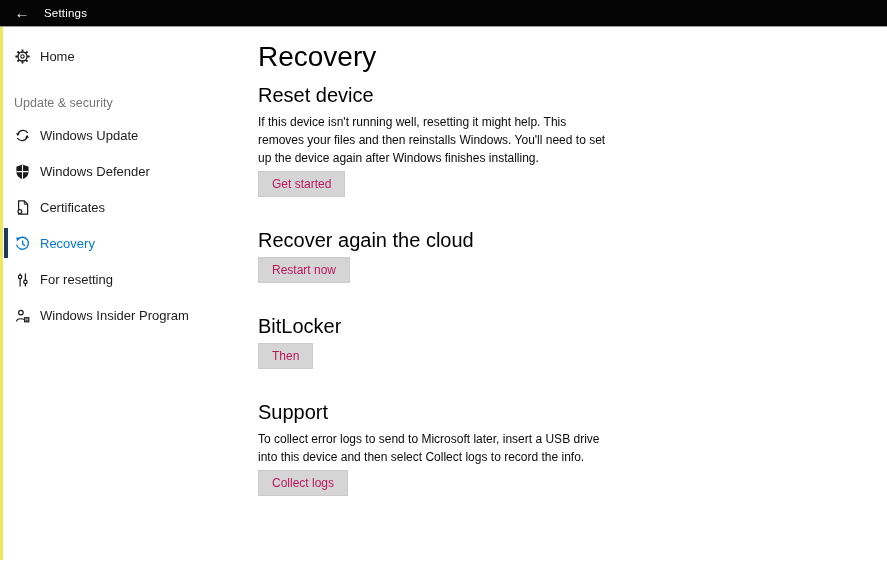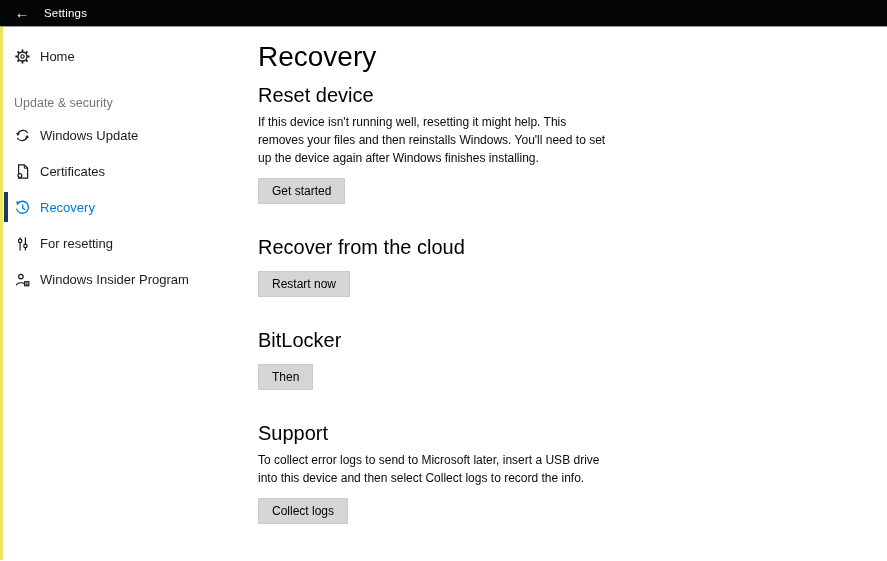--- a/index.html
+++ b/index.html
@@ -51,24 +51,24 @@
   .page-title { font-size:28px; font-weight:300; line-height:34px; margin:0; color:#000; }
   .section { margin-top:30px; }
   .section.first { margin-top:8px; }
   .section h2 { margin:0; font-size:20px; font-weight:400; line-height:26px; color:#000; }
   .section .body {
     margin:5px 0 0; font-size:12px; line-height:18px; color:#0a0a0a;
     white-space:pre;
   }
   .section .body.tight { letter-spacing:-0.45px; }
   .btn {
-    display:inline-block; margin-top:11px;
+    display:inline-block; margin-top:4px;
     background:#d5d5d5; border:1px solid #cbcbcb;
     font-family:"Liberation Sans", sans-serif;
-    font-size:12px; color:#000000; padding:5px 13px; cursor:default;
+    font-size:12px; color:#be185d; padding:5px 13px; cursor:default;
   }
   svg { display:block; }
 </style>
 </head>
 <body>
 
 <div class="titlebar">
   <div class="back-btn">←</div>
   <div class="titlebar-title">Settings</div>
 </div>
@@ -103,20 +103,29 @@
             <path d="M13.8 6.0 A5.6 5.6 0 0 0 3.8 7.2"></path>
             <path d="M3.2 11.0 A5.6 5.6 0 0 0 13.2 9.8"></path>
           </g>
           <path d="M1.9 6.2 L3.9 9.1 L5.8 6.4 Z" fill="#1a1a1a"></path>
           <path d="M15.1 10.8 L13.1 7.9 L11.2 10.6 Z" fill="#1a1a1a"></path>
         </svg>
       </span>
       <span>Windows Update</span>
     </div>
 
+    <div class="nav-item">
+      <span class="icon">
+        <svg width="17" height="17" viewBox="0 0 17 17">
+          <path d="M8.5 1.6 L14.6 3.8 V8.4 C14.6 12.4 11.9 15 8.5 16.1 C5.1 15 2.4 12.4 2.4 8.4 V3.8 Z" fill="#1a1a1a"></path>
+          <path d="M8.5 1.6 V16.1 M2.4 8.6 H14.6" stroke="#ffffff" stroke-width="1.1" fill="none"></path>
+        </svg>
+      </span>
+      <span>Windows Defender</span>
+    </div>
 
     <div class="nav-item">
       <span class="icon">
         <svg width="17" height="17" viewBox="0 0 17 17">
           <g stroke="#1a1a1a" fill="none" stroke-width="1.2">
             <path d="M4.6 1.9 H10.4 L13.6 5.0 V15.1 H4.6 Z"></path>
             <path d="M10.3 2.1 V5.2 H13.4" stroke-width="1"></path>
             <circle cx="5.9" cy="12.6" r="1.9" fill="#ffffff"></circle>
           </g>
         </svg>
@@ -173,21 +182,21 @@
 
     <div class="section first">
       <h2>Reset device</h2>
       <p class="body">If this device isn't running well, resetting it might help. This
 removes your files and then reinstalls Windows. You'll need to set
 up the device again after Windows finishes installing.</p>
       <button class="btn">Get started</button>
     </div>
 
     <div class="section">
-      <h2>Recover from the cloud</h2>
+      <h2>Recover again the cloud</h2>
       <button class="btn">Restart now</button>
     </div>
 
     <div class="section">
       <h2>BitLocker</h2>
       <button class="btn">Then</button>
     </div>
 
     <div class="section">
       <h2>Support</h2>

